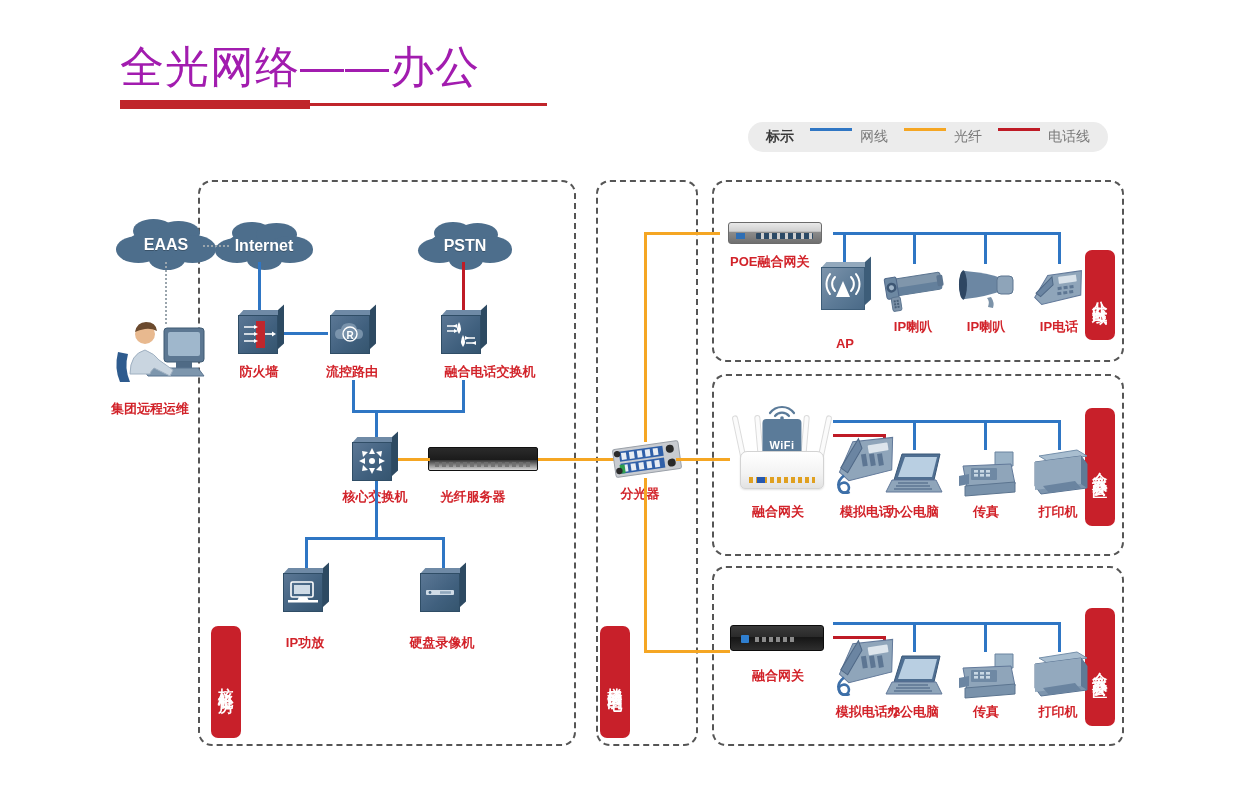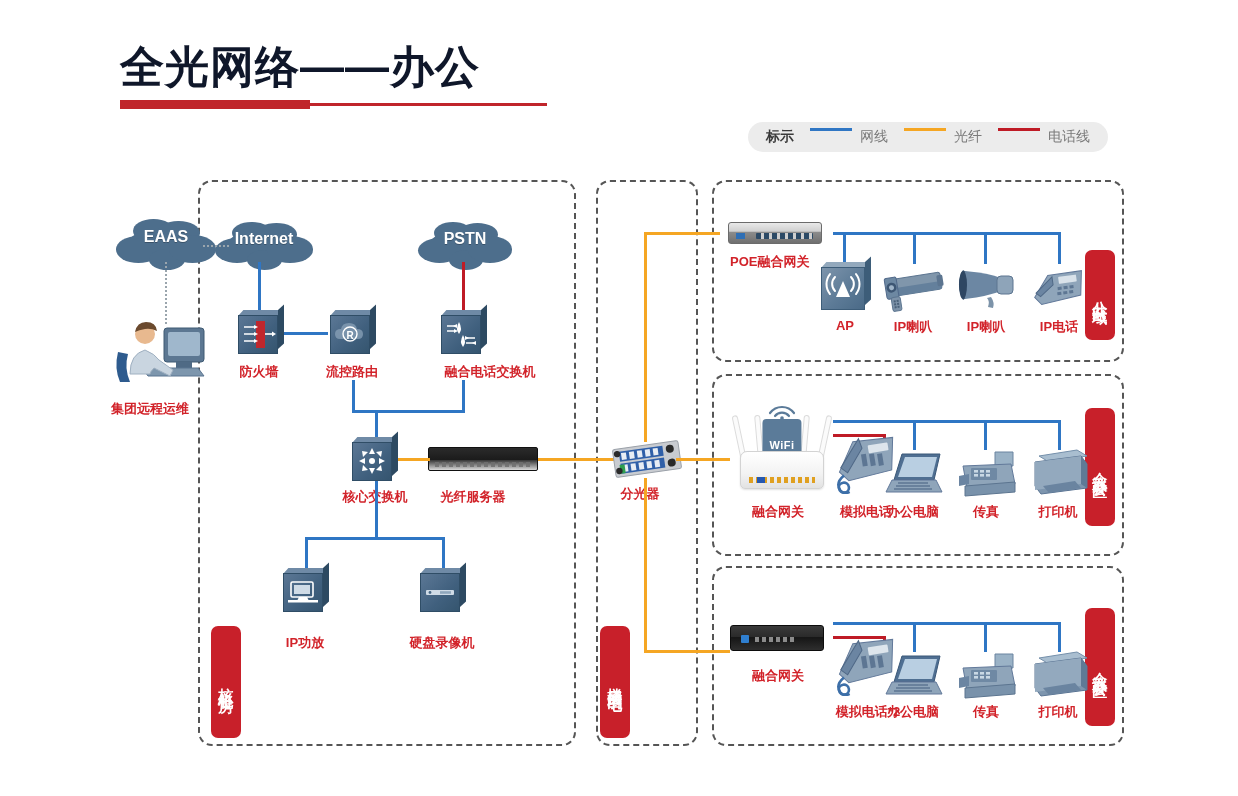--- a/index.html
+++ b/index.html
@@ -6,21 +6,21 @@
   html,body{ background:#ffffff; }
   body{
     width:1238px; height:796px; position:relative; overflow:hidden;
     font-family:"Liberation Sans","DejaVu Sans",sans-serif;
   }
   .stage{ position:absolute; inset:0; }
 
   
   #title{
     position:absolute; left:120px; top:38px;
-    font-size:44px; font-weight:bold; color:#0f172a; letter-spacing:1px;
+    font-size:44px; font-weight:normal; color:#a21caf; letter-spacing:1px;
     white-space:nowrap;
   }
   #title-rule-thick{
     position:absolute; left:120px; top:100px; width:190px; height:9px;
     background:#c0252b;
   }
   #title-rule-thin{
     position:absolute; left:310px; top:103px; width:237px; height:3px;
     background:#c0252b;
   }
@@ -66,21 +66,21 @@
   
   .lbl{
     position:absolute; font-size:13px; font-weight:bold; color:#d2232a;
     white-space:nowrap; text-align:center;
   }
   .lbl.ctr{ transform:translateX(-50%); }
 
   
   .cloud{
     position:absolute; background:#4d6e8c; border-radius:50%;
-    display:flex; align-items:flex-start; justify-content:center;
+    display:flex; align-items:center; justify-content:center;
   }
   .cloud .ctxt{
     position:relative; z-index:5; color:#fff; font-weight:bold; font-size:16px;
     text-shadow:0 1px 0 rgba(0,0,0,.25);
   }
   .cloud:before, .cloud:after{
     content:""; position:absolute; background:#4d6e8c; border-radius:50%;
   }
   .cloud:before{ width:58%; height:78%; left:-14%; top:24%; }
   .cloud:after{ width:60%; height:82%; right:-14%; top:20%; }
@@ -455,21 +455,21 @@
     <svg style="position:absolute;left:0;top:5px;" width="44" height="43" viewBox="0 0 44 43">
       <path d="M22 14 l7 16 h-14z" fill="#fff"></path>
       <g stroke="#fff" stroke-width="2" fill="none" stroke-linecap="round">
         <path d="M14 10 a10 10 0 0 0 0 14"></path>
         <path d="M9 7 a16 16 0 0 0 0 20"></path>
         <path d="M30 10 a10 10 0 0 1 0 14"></path>
         <path d="M35 7 a16 16 0 0 1 0 20"></path>
       </g>
     </svg>
   </div>
-  <div class="lbl ctr" style="left:845px; top:318px;">AP</div>
+  <div class="lbl ctr" style="left:845px; top:336px;">AP</div>
 
   <svg class="art" style="left:880px; top:266px;" width="70" height="46" viewBox="0 0 70 46">
     <g transform="rotate(-9 35 23)">
       <rect x="14" y="10" width="48" height="17" rx="3" fill="#8096ab" stroke="#5c7590"></rect>
       <rect x="14" y="19" width="48" height="8" rx="2" fill="#64809c"></rect>
       <rect x="6" y="8" width="12" height="21" rx="2" fill="#6d88a2" stroke="#51698a"></rect>
       <circle cx="12" cy="18" r="5" fill="#3d5673"></circle>
       <circle cx="12" cy="18" r="2.5" fill="#9fb4c8"></circle>
       <rect x="58" y="13" width="6" height="11" rx="1.5" fill="#5c7590"></rect>
       <rect x="10" y="28" width="9" height="14" rx="2" fill="#7e93a9" stroke="#5c7590"></rect>

